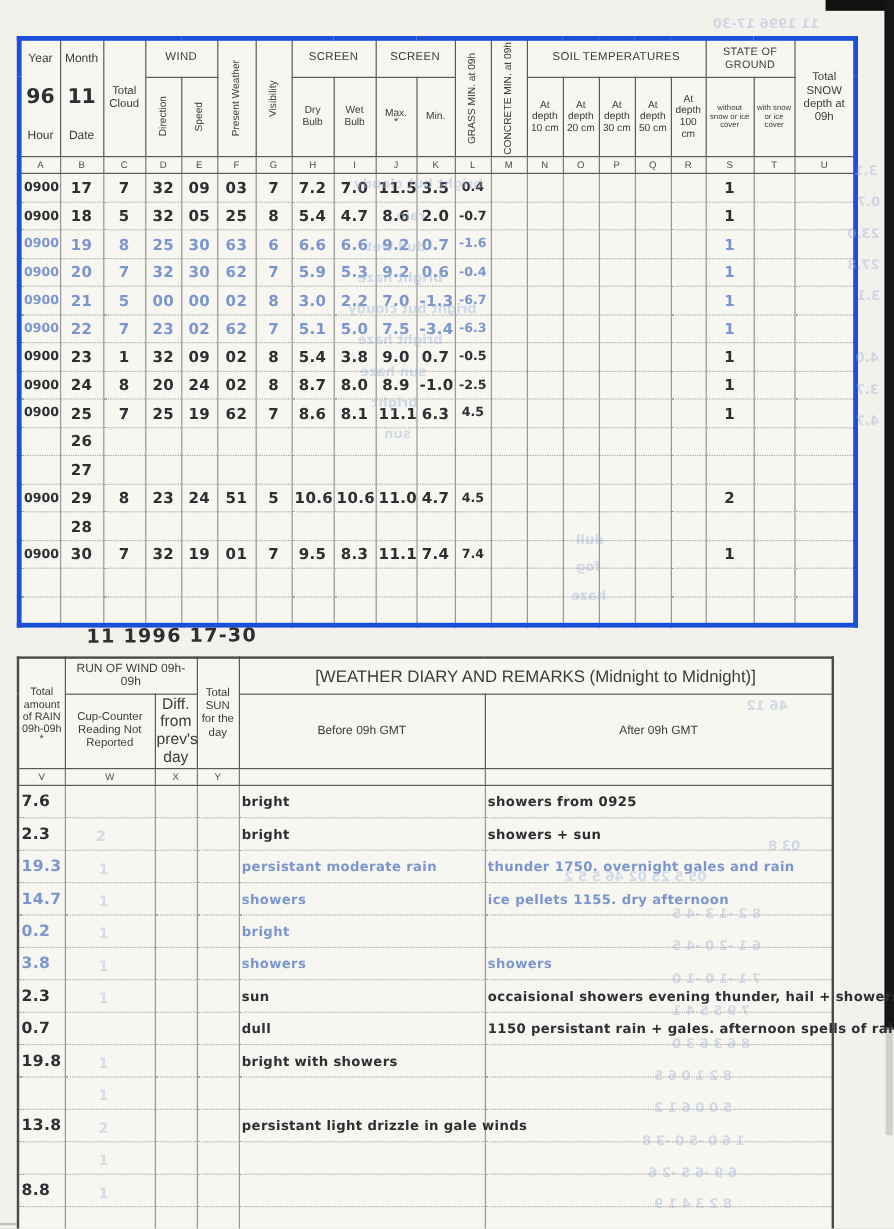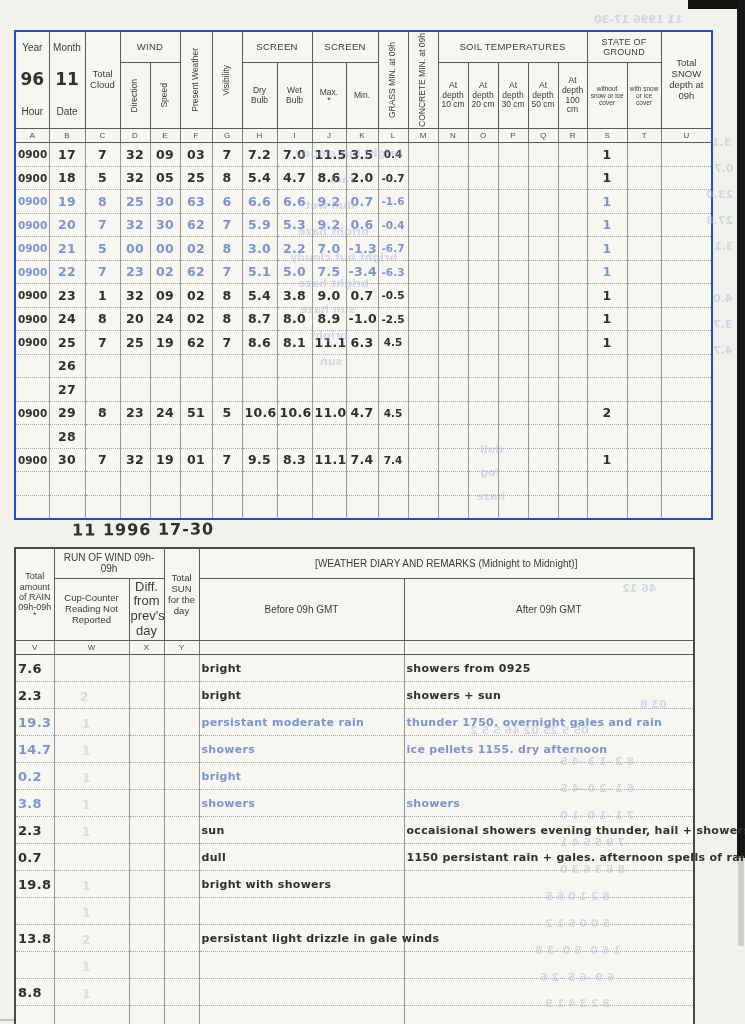--- a/index.html
+++ b/index.html
@@ -5,21 +5,21 @@
   html,body{margin:0;padding:0;background:#d8d6d2;}
   .page{position:relative;width:745px;height:1024px;background:#f2f1ec;
         font-family:"Liberation Sans",sans-serif;color:#3b3b3b;overflow:hidden;}
   
   .edge-strip{position:absolute;right:0;top:0;width:8px;height:858px;background:#161616;}
   .corner-black{position:absolute;right:0;top:0;width:57px;height:9px;background:#111;}
   .edge-fade{position:absolute;right:1px;top:856px;width:6px;height:90px;background:#b8b5ae;opacity:.55;}
   .bottom-line{position:absolute;left:0;top:1019px;width:58%;height:2px;background:#8f8d88;opacity:.45;}
 
   table{border-collapse:collapse;table-layout:fixed;background:#f7f6f1;}
-  .toptable{position:absolute;left:14px;top:30px;width:697px;border:2px solid #1d4ed8;}
+  .toptable{position:absolute;left:14px;top:30px;width:697px;border:4px solid #1d4ed8;}
   .bottomtable{position:absolute;left:14px;top:547px;width:679px;border:2px solid #4a4a4a;}
   th{font-weight:normal;}
   thead th{border:1px solid #5a5a5a;font-size:8.5px;line-height:1.15;padding:1px;
            vertical-align:middle;text-align:center;color:#3b3b3b;}
   .band{font-size:9.5px;letter-spacing:.3px;}
   .vert{writing-mode:vertical-rl;transform:rotate(180deg);margin:0 auto;font-size:8.5px;line-height:1.1;}
   .stack{display:flex;flex-direction:column;justify-content:space-between;height:76px;font-size:10px;}
   .stack .mid{font-family:"DejaVu Sans",sans-serif;font-size:17px;font-weight:bold;color:#2f2e33;}
   .tiny{font-size:6.5px;line-height:1.1;}
   .star{font-size:9px;line-height:.6;}
@@ -561,21 +561,21 @@
         <col style="width:290px">
     </colgroup>
     <thead>
       <tr style="height:30px">
         <th rowspan="2" style="font-size:9px">
           <div>Total amount of RAIN 09h-09h</div>
           <div class="star">*</div>
         </th>
         <th colspan="2" style="font-size:10px">RUN OF WIND 09h-09h</th>
         <th rowspan="2" style="font-size:9.5px">Total SUN for the day</th>
-        <th colspan="2" style="font-size:10px">[WEATHER DIARY AND REMARKS (Midnight to Midnight)]</th>
+        <th colspan="2" style="font-size:14px">[WEATHER DIARY AND REMARKS (Midnight to Midnight)]</th>
       </tr>
       <tr style="height:42px">
         <th style="font-size:9.5px">Cup-Counter Reading Not Reported</th>
         <th style="font-size:13px">Diff. from prev's day</th>
         <th style="font-size:10px">Before 09h GMT</th>
         <th style="font-size:10px">After 09h GMT</th>
       </tr>
     </thead>
     <tbody class="letters">
       <tr>

